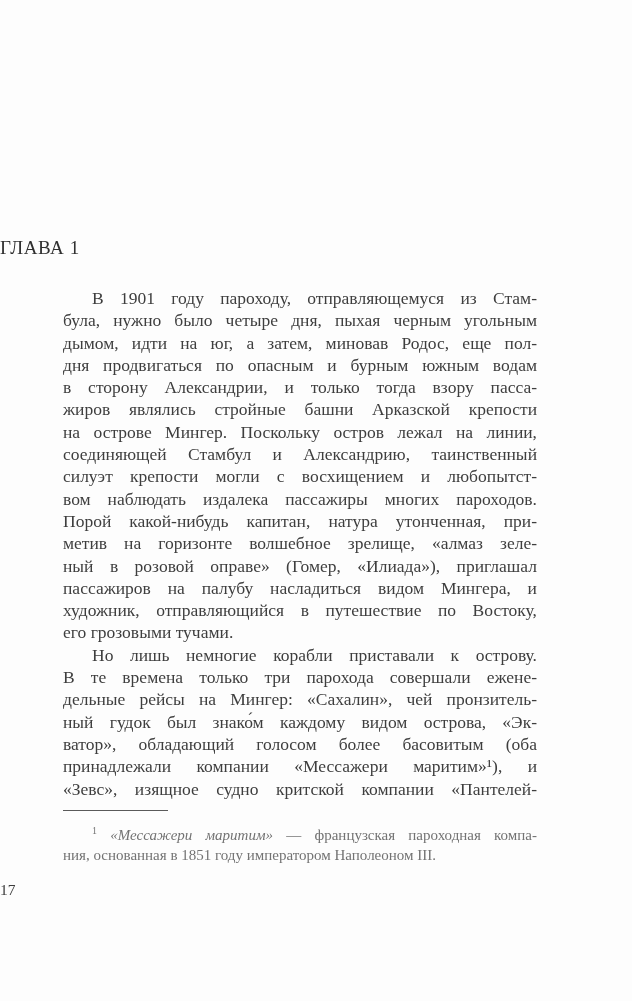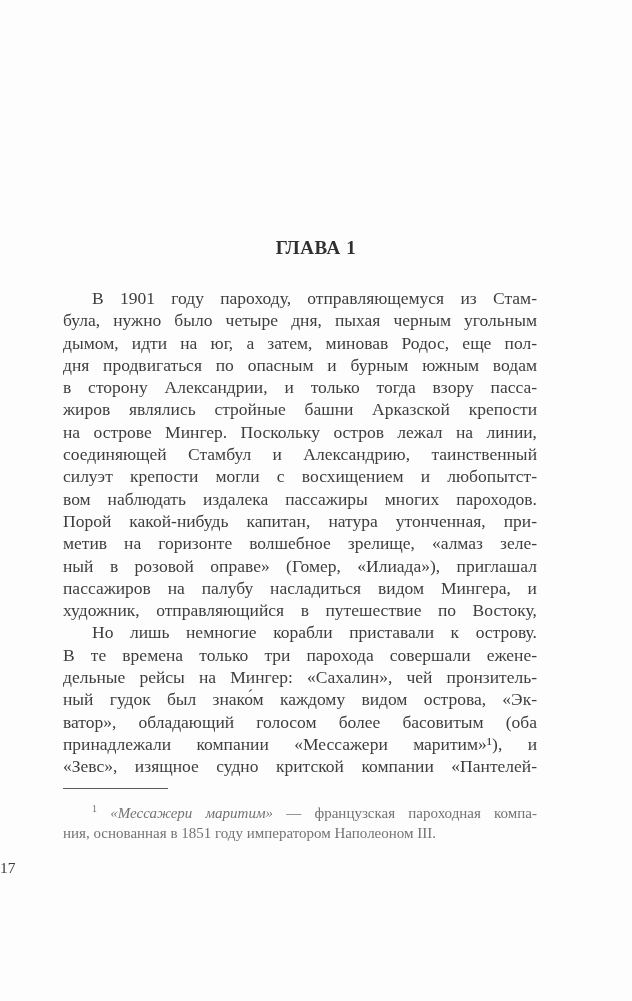--- a/index.html
+++ b/index.html
@@ -8,24 +8,24 @@
     position: relative;
     width: 632px;
     height: 1001px;
     background: #fdfdfd;
     overflow: hidden;
     color: #3e3e3e;
     font-family: "Liberation Serif", "DejaVu Serif", serif;
   }
   .chapter-title {
     margin-top: 236px;
-    text-align: center;
+    text-align: left;
     font-size: 19px;
     line-height: 23px;
-    font-weight: bold;
+    font-weight: normal;
     letter-spacing: 0.6px;
     color: #303030;
   }
   .body-text {
     margin: 28px 0 0 63px;
     width: 474px;
     font-size: 17.5px;
     line-height: 22.3px;
   }
   .para { display: block; }
@@ -86,20 +86,21 @@
         <span class="line">жиров являлись стройные башни Арказской крепости</span>
         <span class="line">на острове Мингер. Поскольку остров лежал на линии,</span>
         <span class="line">соединяющей Стамбул и Александрию, таинственный</span>
         <span class="line">силуэт крепости могли с восхищением и любопытст-</span>
         <span class="line">вом наблюдать издалека пассажиры многих пароходов.</span>
         <span class="line">Порой какой-нибудь капитан, натура утонченная, при-</span>
         <span class="line">метив на горизонте волшебное зрелище, «алмаз зеле-</span>
         <span class="line">ный в розовой оправе» (Гомер, «Илиада»), приглашал</span>
         <span class="line">пассажиров на палубу насладиться видом Мингера, и</span>
         <span class="line">художник, отправляющийся в путешествие по Востоку,</span>
+        <span class="line last">его грозовыми тучами.</span>
     </div>
     <div class="para">
       <span class="line indent">Но лишь немногие корабли приставали к острову.</span>
         <span class="line">В те времена только три парохода совершали ежене-</span>
         <span class="line">дельные рейсы на Мингер: «Сахалин», чей пронзитель-</span>
         <span class="line">ный гудок был знако́м каждому видом острова, «Эк-</span>
         <span class="line">ватор», обладающий голосом более басовитым (оба</span>
         <span class="line">принадлежали компании «Мессажери маритим»¹), и</span>
         <span class="line">«Зевс», изящное судно критской компании «Пантелей-</span>
     </div>

